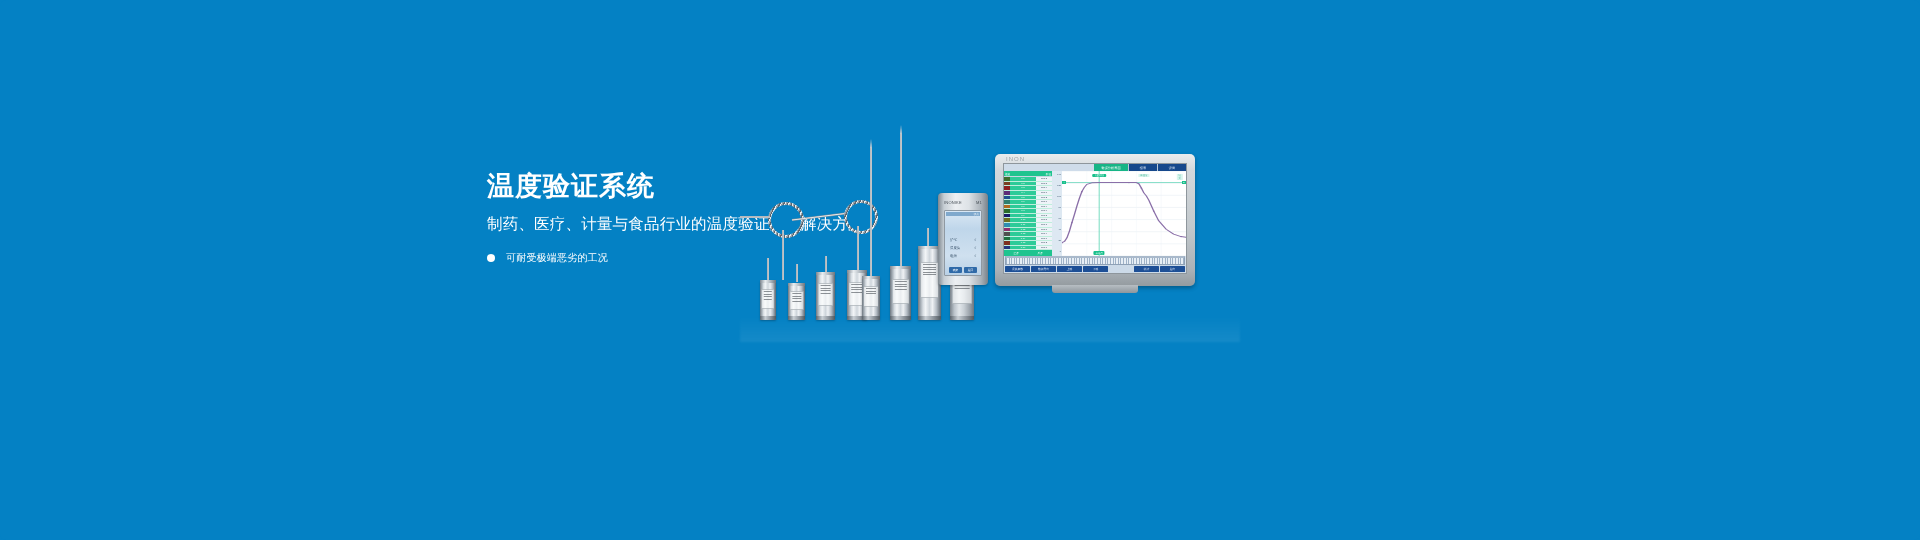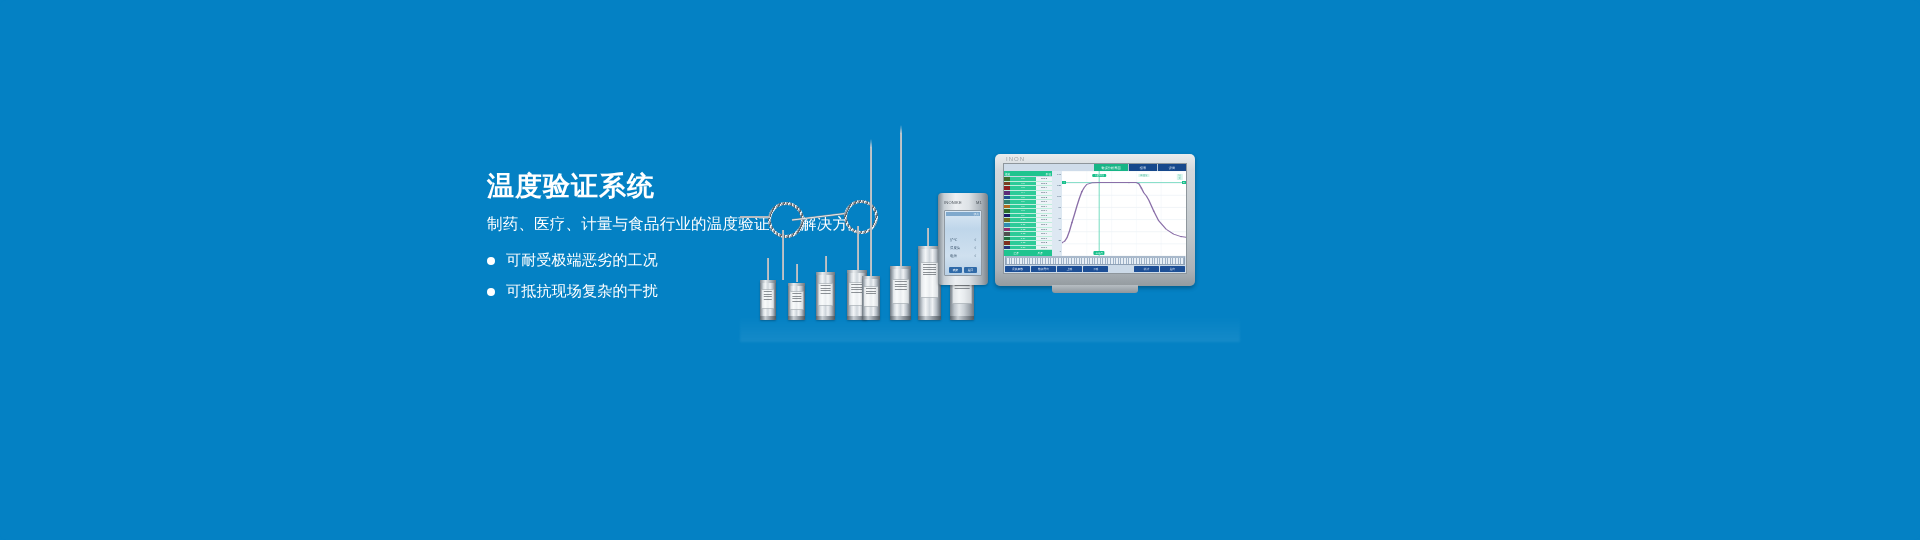--- a/index.html
+++ b/index.html
@@ -41,21 +41,21 @@
     letter-spacing: 0.2px;
     line-height: 1.2;
     margin: 0 0 18px 0;
     white-space: nowrap;
     color: #ffffff;
   }
   .bullet-row {
     display: flex;
     align-items: center;
     margin-bottom: 12px;
-    font-size: 15px;
+    font-size: 10px;
     letter-spacing: 0.2px;
     white-space: nowrap;
   }
   .bullet-dot {
     width: 8px;
     height: 8px;
     border-radius: 50%;
     background: #ffffff;
     margin-right: 11px;
     flex: 0 0 auto;
@@ -428,24 +428,20 @@
 
 <div id="banner">
 
   <div id="copy">
     <h1 id="headline">温度验证系统</h1>
     <p id="subhead">制药、医疗、计量与食品行业的温度验证整体解决方案</p>
 
     <div class="bullet-row">
       <span class="bullet-dot"></span>
       <span>可耐受极端恶劣的工况</span>
-    </div>
-    <div class="bullet-row">
-      <span class="bullet-dot"></span>
-      <span>可抵抗现场复杂的干扰</span>
     </div>
   </div>
 
   <div id="scene">
 
     <div class="coil" style="left:28px; top:82px; width:30px; height:30px;"></div>
     <div class="wire" style="left:0px; top:96px; width:30px;"></div>
     <div class="wire" style="left:52px; top:99px; width:62px; transform:rotate(-7deg);"></div>
     <div class="coil" style="left:104px; top:80px; width:28px; height:28px;"></div>
     <div class="stem thin" style="left:42px; top:110px; height:50px;"></div>

